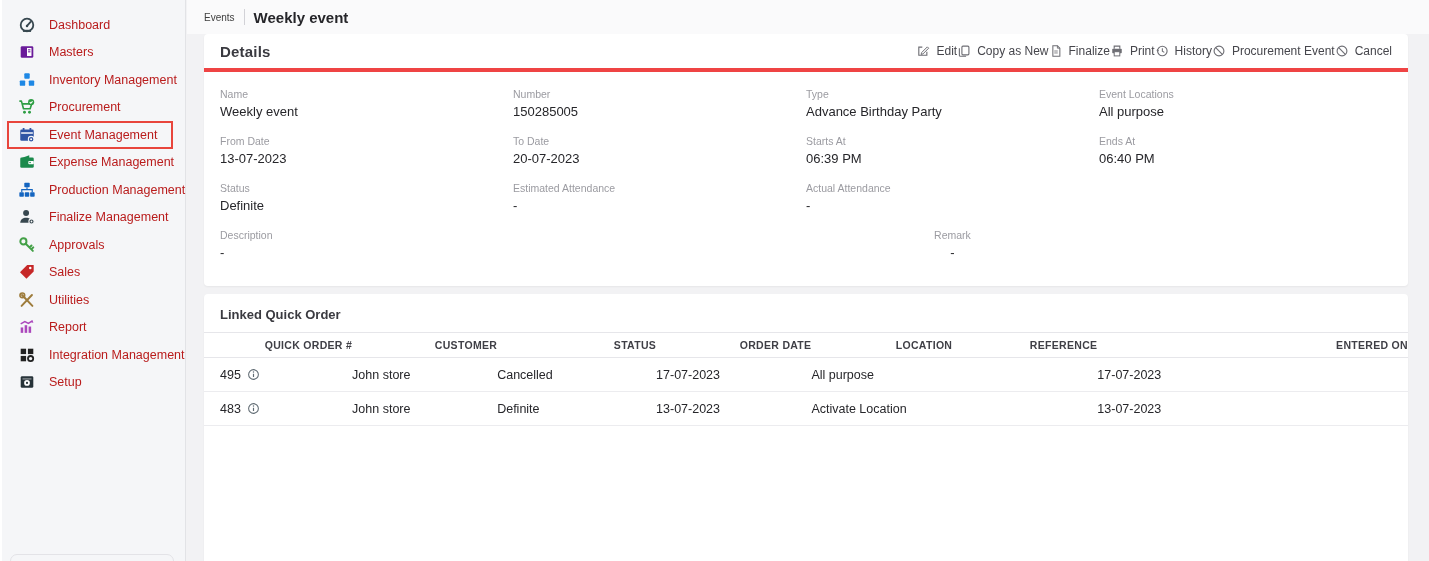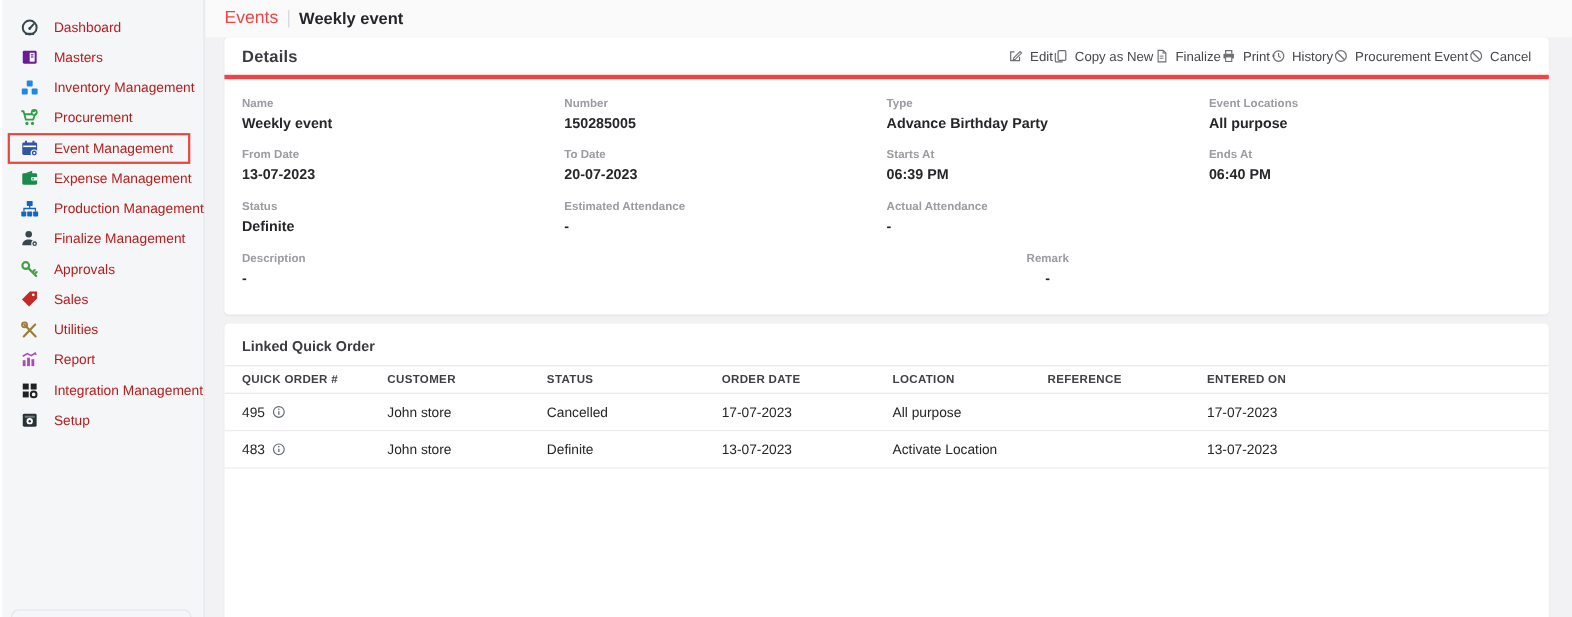--- a/index.html
+++ b/index.html
@@ -15,47 +15,47 @@
                        justify-content:center; }
   .side-item .s-label { margin-left:13px; font-size:12.5px; font-weight:500; color:#b91c1c; white-space:nowrap; }
   .sel-box { position:absolute; top:0; bottom:0; left:5px; right:12px; border:2px solid currentColor; pointer-events:none; }
   .side-bottom-hint { position:absolute; bottom:-7px; left:8px; right:11px; height:14px;
                       border:1px solid #e3e3e7; border-radius:7px; background:#f5f6f8; }
 
   
   .main { position:absolute; left:187px; right:0; top:0; bottom:0; display:flex; flex-direction:column;
           background:#f2f2f4; }
   .breadcrumb-row { height:34px; flex:0 0 34px; background:#fafafb; display:flex; align-items:center; padding-left:17px; }
-  .crumb-link { font-size:16px; color:#ef4444; cursor:pointer; }
+  .crumb-link { font-size:10px; color:#404040; cursor:pointer; }
   .crumb-sep { width:1px; height:16px; background:#d2d2d7; margin:0 9px; }
   .page-title { font-size:15px; font-weight:700; color:#26262a; }
 
   .card { background:#ffffff; border-radius:4px; box-shadow:0 1px 2px rgba(0,0,0,0.05); margin:0 21px 0 17px; }
   .card-header { height:38px; display:flex; align-items:center; justify-content:space-between;
                  padding:0 16px; border-bottom:4px solid #ef4444; }
   .card-title { font-size:15px; font-weight:700; color:#3a3a40; letter-spacing:.2px; }
 
   
   .toolbar { display:flex; align-items:center; }
   .tb { background:none; border:none; display:flex; align-items:center; gap:6px; cursor:pointer;
         font-family:"Liberation Sans", sans-serif; font-size:12px; color:#46464c; font-weight:500; }
   .tbi { width:14px; height:14px; color:#6e6e74; display:flex; }
   .tbi svg { width:14px; height:14px; }
 
   
   .fields-grid { display:grid; grid-template-columns:repeat(4,1fr); row-gap:16px;
-                 padding:16px 16px 26px 16px;font-weight:bold; }
+                 padding:16px 16px 26px 16px; }
   .field-label { font-size:10.5px; color:#9b9ba1; margin-bottom:4px; }
   .field-value { font-size:13px; color:#26262a; }
   .col3 { grid-column:3;text-align:center; }
 
   
   .lqo-card { margin-top:8px; flex:1 1 auto; border-radius:4px 4px 0 0; display:flex; flex-direction:column; overflow:hidden; }
   .lqo-title { padding:13px 16px 10px 16px; font-size:13px; font-weight:700; color:#3a3a40; }
-  .tbl { width:100%; }
+  .tbl { width:100%;text-align:right; }
   .tbl-head { display:flex; align-items:center; height:26px; border-top:1px solid #e6e6ea; border-bottom:1px solid #e6e6ea; }
   .th { font-size:10.5px; font-weight:700; color:#3f3f46; letter-spacing:.3px; text-transform:uppercase; white-space:nowrap; }
   .tbl-row { display:flex; align-items:center; height:34px; border-bottom:1px solid #ececef; cursor:pointer; }
   .td { font-size:12.5px; color:#26262a; white-space:nowrap; display:flex; align-items:center; }
   .c0 { width:12.3%; padding-left:16px; }
   .c1 { width:12.05%; }
   .c2 { width:13.2%; }
   .c3 { width:12.9%; }
   .c4 { width:11.7%; }
   .c5 { width:12.05%; }

